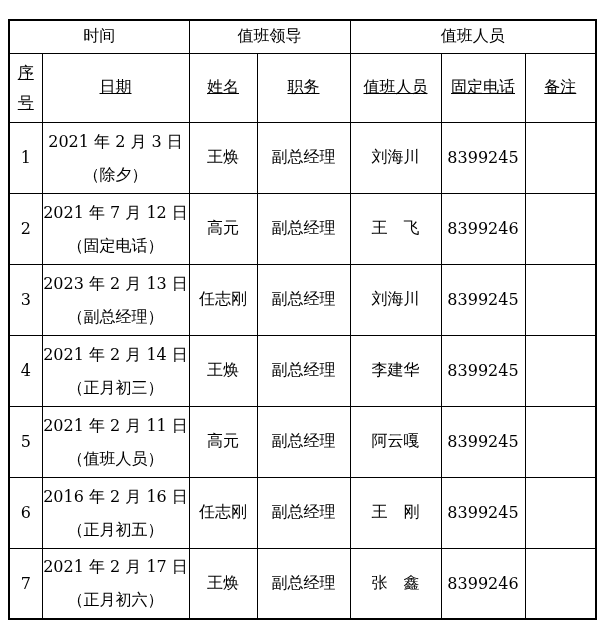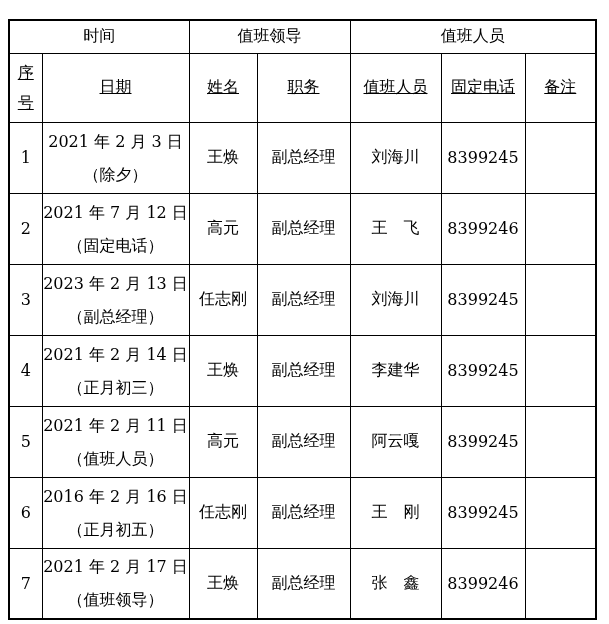--- a/index.html
+++ b/index.html
@@ -152,21 +152,21 @@
     <td>任志刚</td>
     <td>副总经理</td>
     <td>王　刚</td>
     <td>8399245</td>
     <td></td>
   </tr>
         <tr>
     <td>7</td>
     <td>
       <div class="date-line">2021 年 2 月 17 日</div>
-      <div class="date-line">（值班领导）</div>
+      <div class="date-line">（正月初六）</div>
     </td>
     <td>王焕</td>
     <td>副总经理</td>
     <td>张　鑫</td>
     <td>8399246</td>
     <td></td>
   </tr>
       </tbody>
   </table>
 </div>

